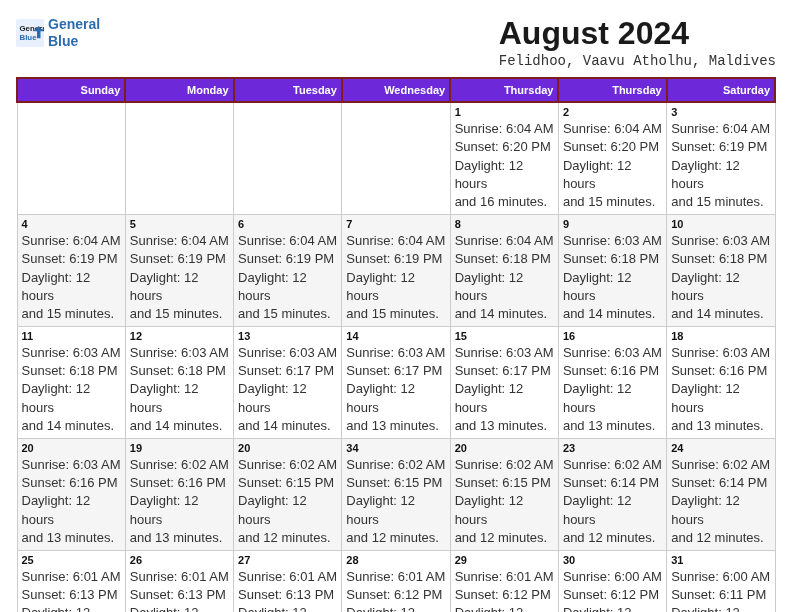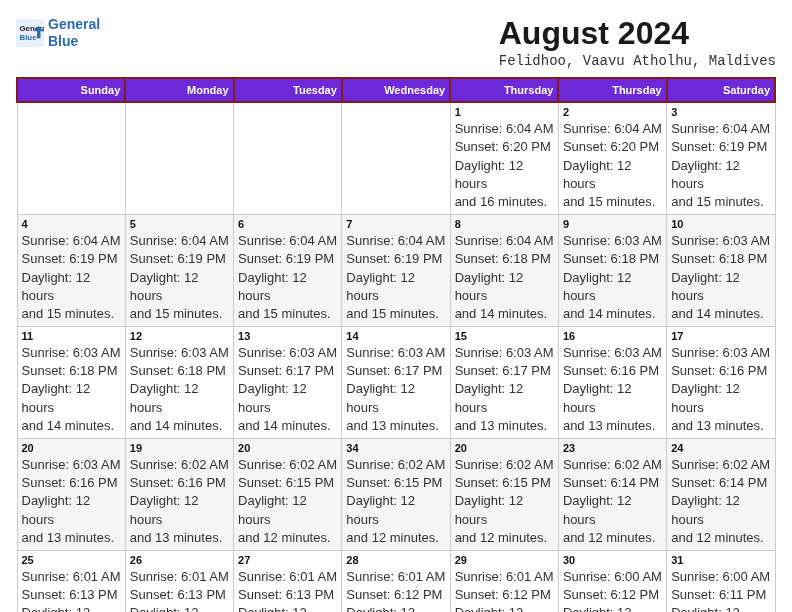--- a/index.html
+++ b/index.html
@@ -241,21 +241,21 @@
 and 13 minutes.</div>
         </td>
         <td>
           <div class="day-num">16</div>
           <div class="day-detail" style="white-space: pre-line;">Sunrise: 6:03 AM
 Sunset: 6:16 PM
 Daylight: 12 hours
 and 13 minutes.</div>
         </td>
         <td>
-          <div class="day-num">17</div>
+          <div class="day-num">18</div>
           <div class="day-detail" style="white-space: pre-line;">Sunrise: 6:03 AM
 Sunset: 6:16 PM
 Daylight: 12 hours
 and 13 minutes.</div>
         </td>
       </tr>
       <tr>
         <td>
           <div class="day-num">20</div>
           <div class="day-detail" style="white-space: pre-line;">Sunrise: 6:03 AM

